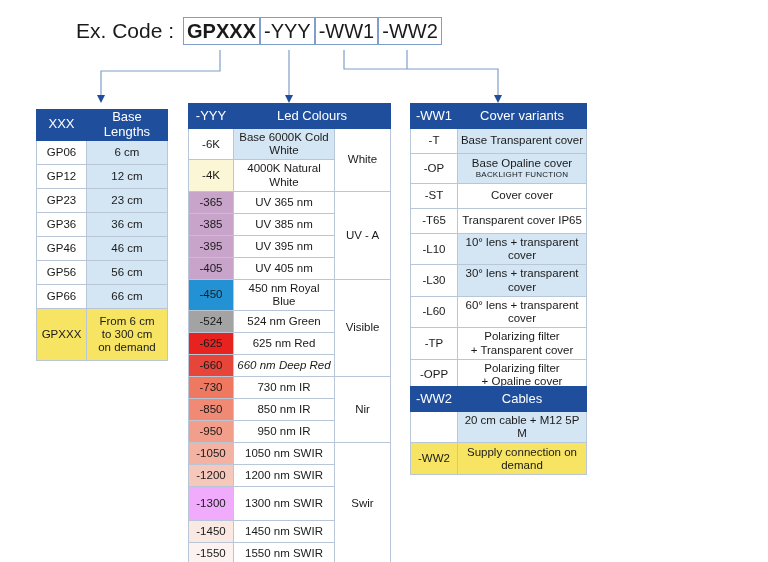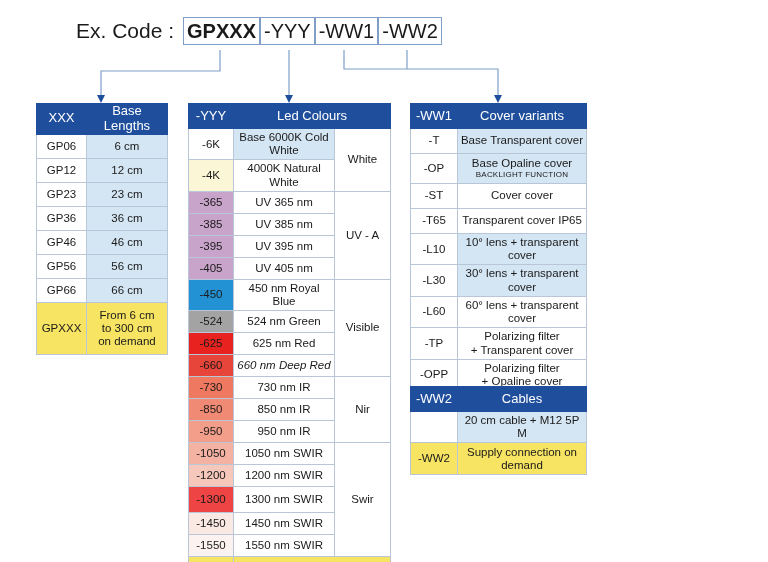--- a/index.html
+++ b/index.html
@@ -86,21 +86,21 @@
   .cell-yellow { background: #f7e463; }
   .grp { background: #ffffff; font-size: 12px; }
   .sub-note {
     display: block;
     font-size: 8px;
     letter-spacing: 0.2px;
     line-height: 1.1;
   }
 
   
-  #table-base   { left: 36px;  top: 103px; width: 131px; }
+  #table-base   { left: 36px;  top: 109px; width: 131px; }
   #table-led    { left: 188px; top: 103px; width: 202px; }
   #table-cover  { left: 410px; top: 103px; width: 176px; }
   #table-cables { left: 410px; top: 386px; width: 176px; }
 </style>
 </head>
 <body>
 
 <div id="code-header">
   <span class="ex-label">Ex. Code :</span>
   <div class="code-chip bold">GPXXX</div>
@@ -246,21 +246,21 @@
       <tr>
         <td class="cell-code" style="height: 22px;;background:#f3b2a2">-1050</td>
         <td class="cell-white" style="height: 22px;">1050 nm SWIR</td>
         <td class="grp" rowspan="5">Swir</td>
       </tr>
       <tr>
         <td class="cell-code" style="height: 22px;;background:#f6c7bb">-1200</td>
         <td class="cell-white" style="height: 22px;">1200 nm SWIR</td>
       </tr>
       <tr>
-        <td class="cell-code" style="height: 26px;;background:#ef4444">-1300</td>
+        <td class="cell-code" style="height: 34px;;background:#f0abfc">-1300</td>
         <td class="cell-white" style="height: 22px;">1300 nm SWIR</td>
       </tr>
       <tr>
         <td class="cell-code" style="height: 22px;;background:#fae8e3">-1450</td>
         <td class="cell-white" style="height: 22px;">1450 nm SWIR</td>
       </tr>
       <tr>
         <td class="cell-code" style="height: 22px;;background:#fcf3f0">-1550</td>
         <td class="cell-white" style="height: 22px;">1550 nm SWIR</td>
       </tr>

